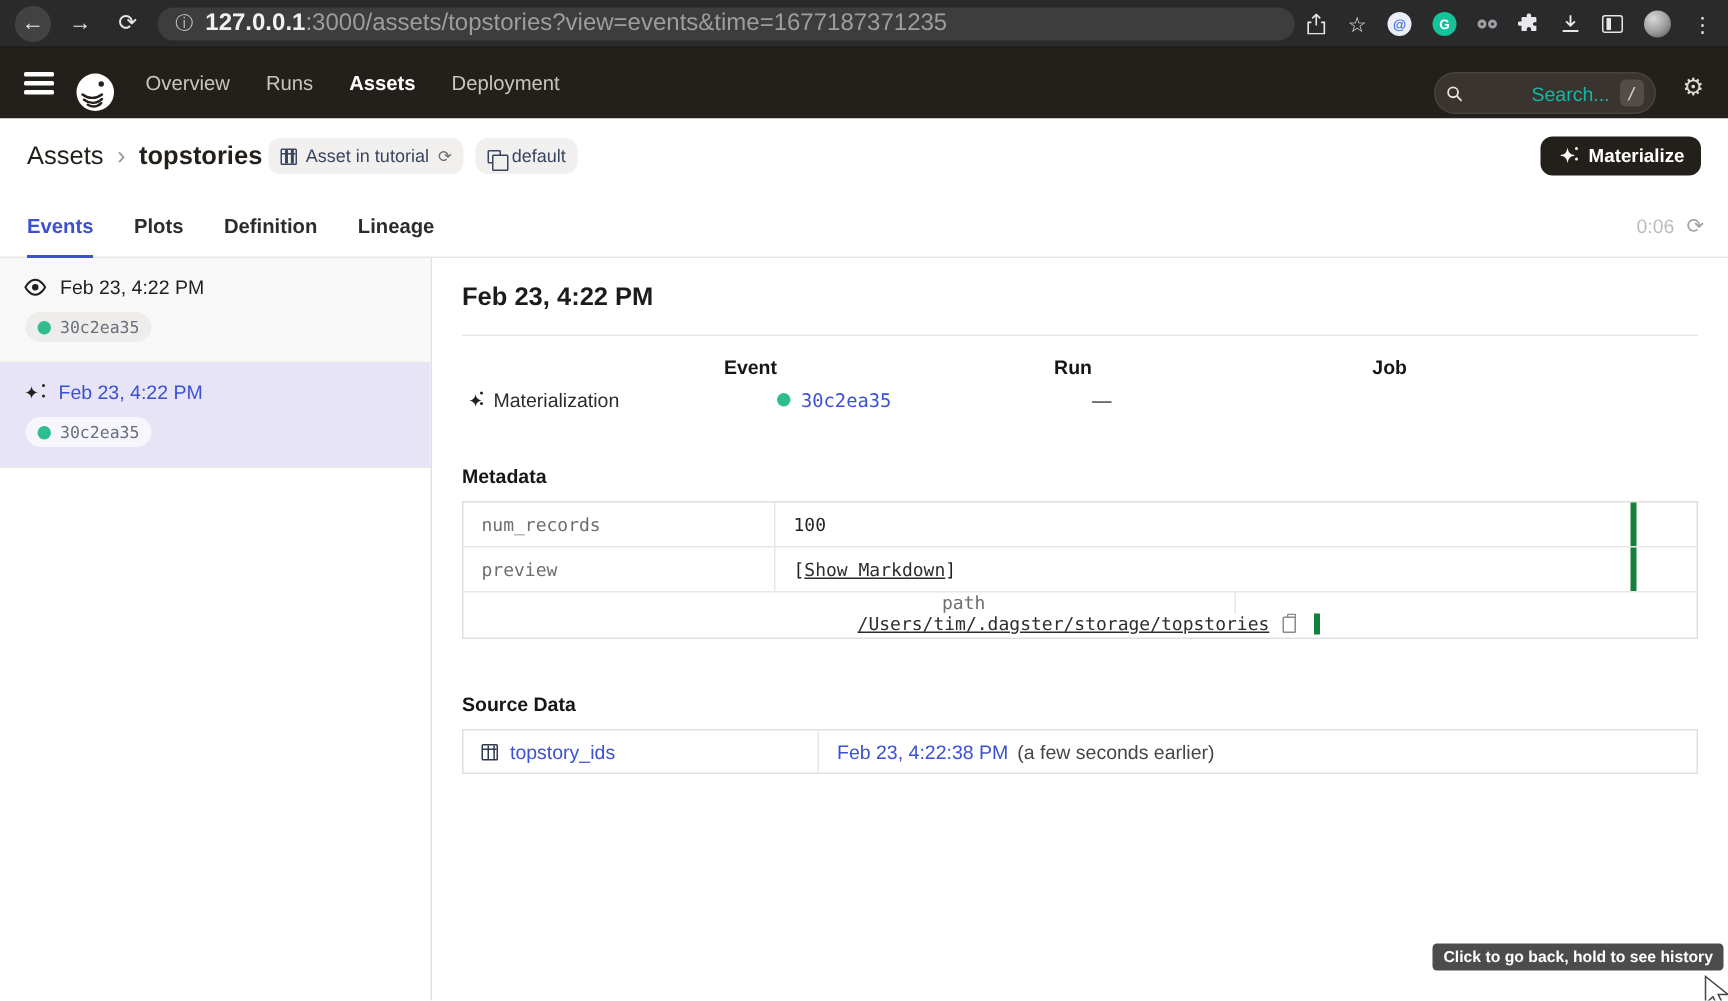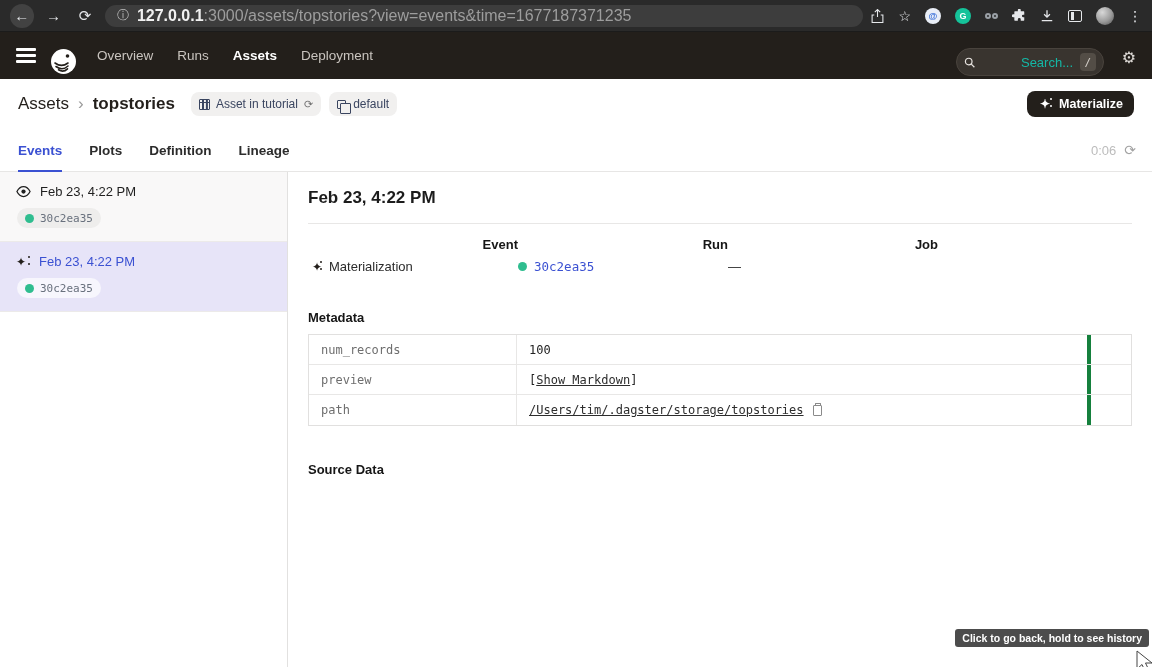--- a/index.html
+++ b/index.html
@@ -46,21 +46,21 @@
   .slash-chip { width:18px; height:18px; border-radius:4px; background:#534d46; color:#d6d1cb;
     font-size:11px; display:flex; align-items:center; justify-content:center;
     font-family:"DejaVu Sans Mono", monospace; }
   .gear { margin-left:18px; color:#ddd9d5; font-size:16px; }
 
   
   .page-header { height:50px; display:flex; align-items:center; padding:0 18px; background:#fff; }
   .crumb-root { font-size:17px; color:#231f1b; }
   .crumb-sep { font-size:17px; color:#9a9a9a; margin:0 9px; }
   .crumb-asset { font-size:17px; font-weight:700; color:#231f1b; }
-  .badges { display:flex; gap:8px; margin-left:16px; }
+  .badges { display:flex; gap:8px; margin-left:4px; }
   .badge { height:24px; background:#f1f0ef; border-radius:8px; display:flex; align-items:center;
     gap:6px; padding:0 8px; font-size:12px; color:#3a4560; }
   .badge .reload-mini { color:#6f6f6f; font-size:11px; }
   .materialize-btn { margin-left:auto; height:26px; background:#231f1b; color:#fff;
     border:none; border-radius:8px; padding:0 11px; font-size:12.5px; font-weight:600;
     display:flex; align-items:center; gap:7px; font-family:inherit; cursor:pointer; }
 
   
   .tabs-row { height:43px; border-bottom:1px solid #e7e6e5; display:flex; align-items:center;
     padding:0 18px; gap:27px; position:relative; background:#fff; }
@@ -93,21 +93,21 @@
   .info-grid { display:flex; }
   .info-col { width:210px;text-align:right; }
   .info-label { font-size:13px; font-weight:700; color:#161616; margin-bottom:7px; }
   .info-value { font-size:13px; color:#2b2b2b; display:flex; align-items:center; gap:7px; }
   .run-link { font-family:"DejaVu Sans Mono", monospace; font-size:12.5px; color:#3b51d2;
     text-decoration:none; }
   .section-label { font-size:13px; font-weight:700; color:#161616; margin:36px 0 9px; }
   .mtable { border:1px solid #e1e0df; background:#fff; width:824px;
     font-family:"DejaVu Sans Mono", monospace; font-size:12px; }
   .mrow { display:flex; height:30px; align-items:center; border-bottom:1px solid #e8e7e6; }
-  .mrow:last-child { border-bottom:none; }
+  .mrow:last-child { border-bottom:none;flex-direction:column; }
   .mkey { width:208px; padding:0 12px; color:#6e6e6e; border-right:1px solid #e8e7e6;
     height:100%; display:flex; align-items:center; }
   .mval { flex:1; padding:0 12px; color:#222; border-right:4px solid #15803d; height:100%;
     display:flex; align-items:center; gap:6px; }
   .mend { width:40px; height:100%; }
   .mono-link { color:#2d2d2d; text-decoration:underline; cursor:pointer; }
   .clip-icon { width:9px; height:11px; border:1.2px solid #8a8a8a; border-radius:1px;
     position:relative; display:inline-block; margin-left:3px; }
   .clip-icon::before { content:""; position:absolute; top:-3px; left:1.5px; width:4px; height:2px;
     border:1.2px solid #8a8a8a; border-bottom:none; border-radius:1px 1px 0 0; }
@@ -328,19 +328,31 @@
         <span class="mkey">path</span>
         <span class="mval">
           <span class="mono-link">/Users/tim/.dagster/storage/topstories</span>
           <span class="clip-icon"></span>
         </span>
         <span class="mend"></span>
       </div>
     </div>
 
     <div class="section-label">Source Data</div>
+    <div class="stable">
+      <div class="srow">
+        <span class="scol1">
+          <span class="grid-ic" style="color:#2e3850"></span>
+          <a style="color:#3b51d2;text-decoration:none;cursor:pointer">topstory_ids</a>
+        </span>
+        <span class="scol2">
+          <a class="stime" style="text-decoration:none;cursor:pointer">Feb 23, 4:22:38 PM</a>
+          <span class="snote">(a few seconds earlier)</span>
+        </span>
+      </div>
+    </div>
   </div>
 
   <div class="tooltip">Click to go back, hold to see history</div>
   <svg class="cursor-svg" width="22" height="24" viewBox="0 0 22 24">
     <path d="M3 1 L3 19 L8 14.5 L11.5 22 L15 20.3 L11.5 13 L18 13 Z" fill="#fff" stroke="#444" stroke-width="1"></path>
   </svg>
 </div>
 
 </body></html>

